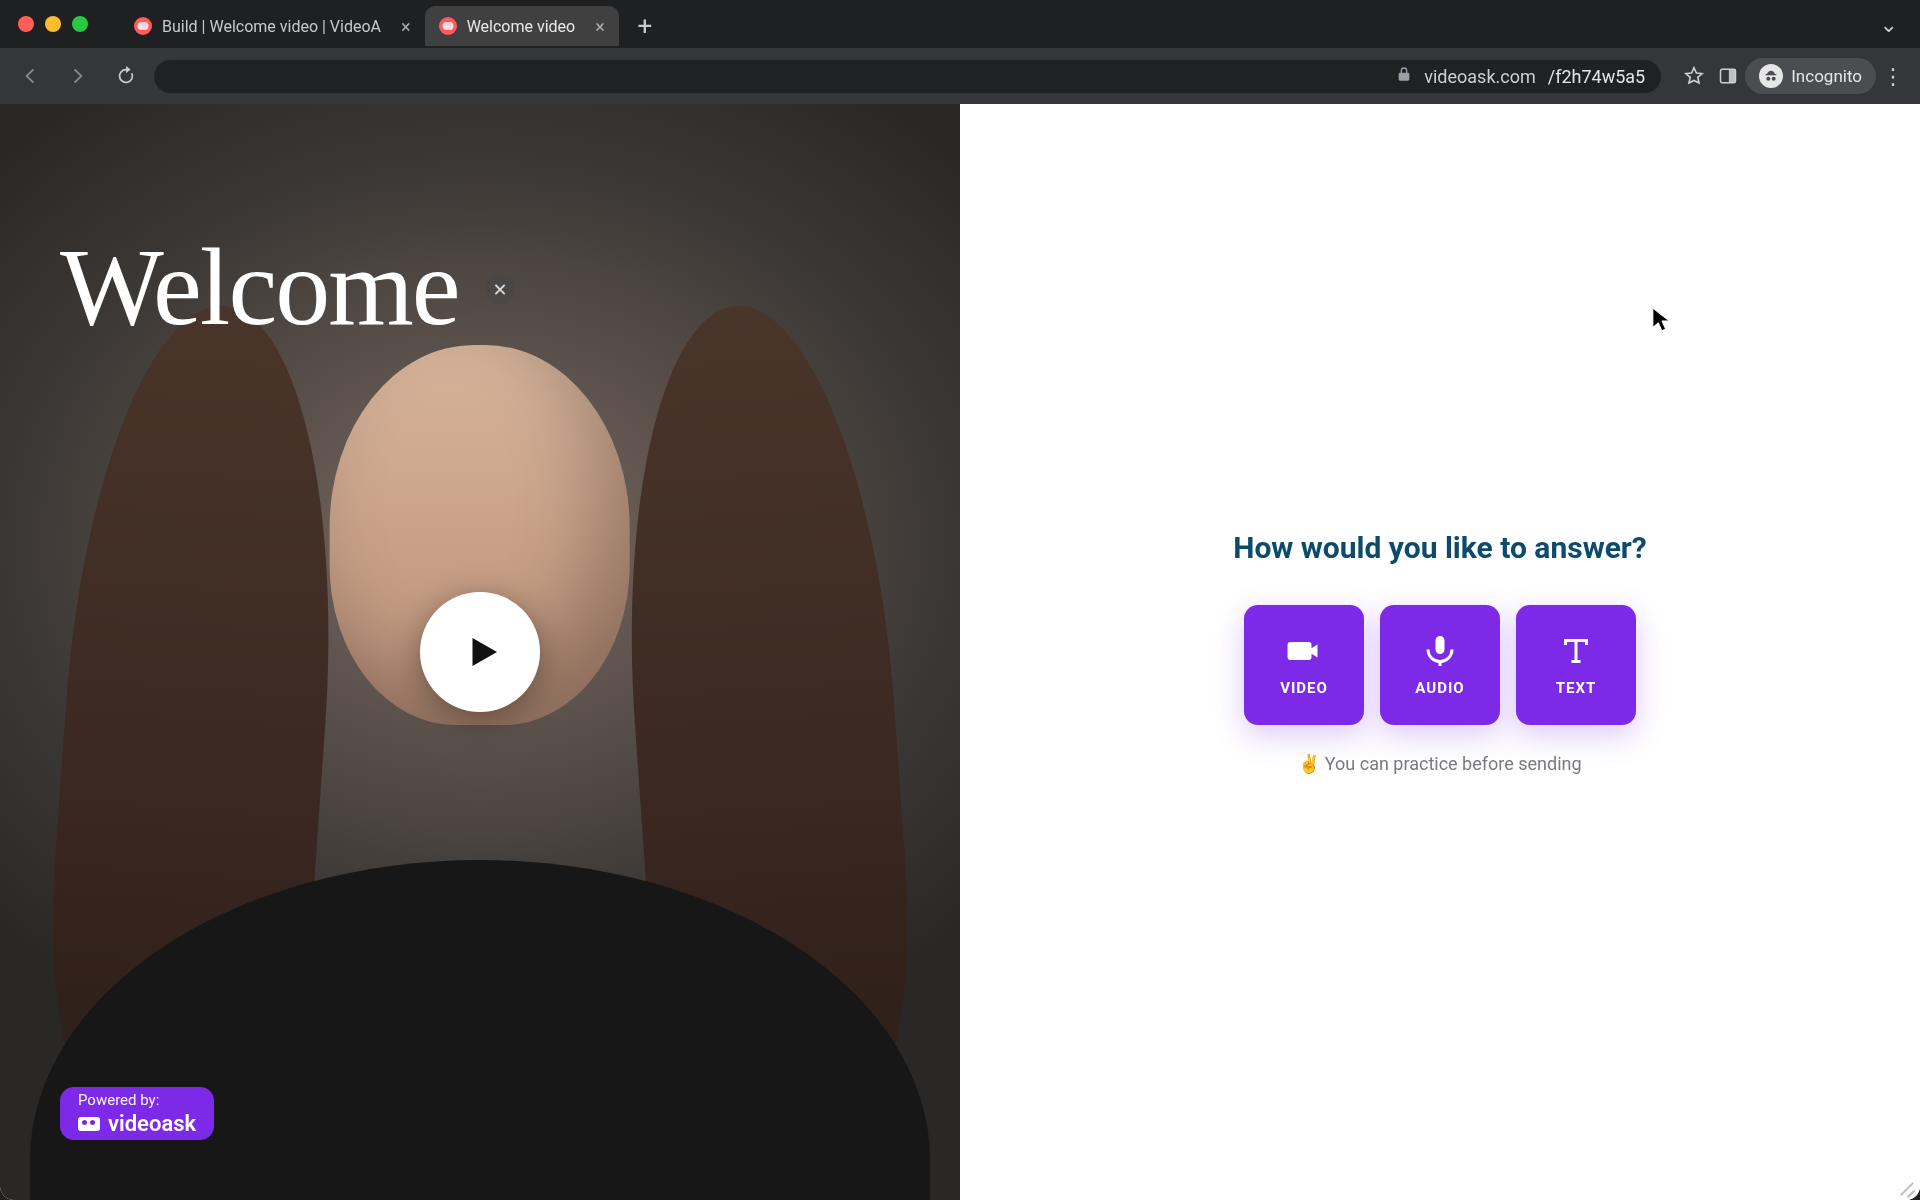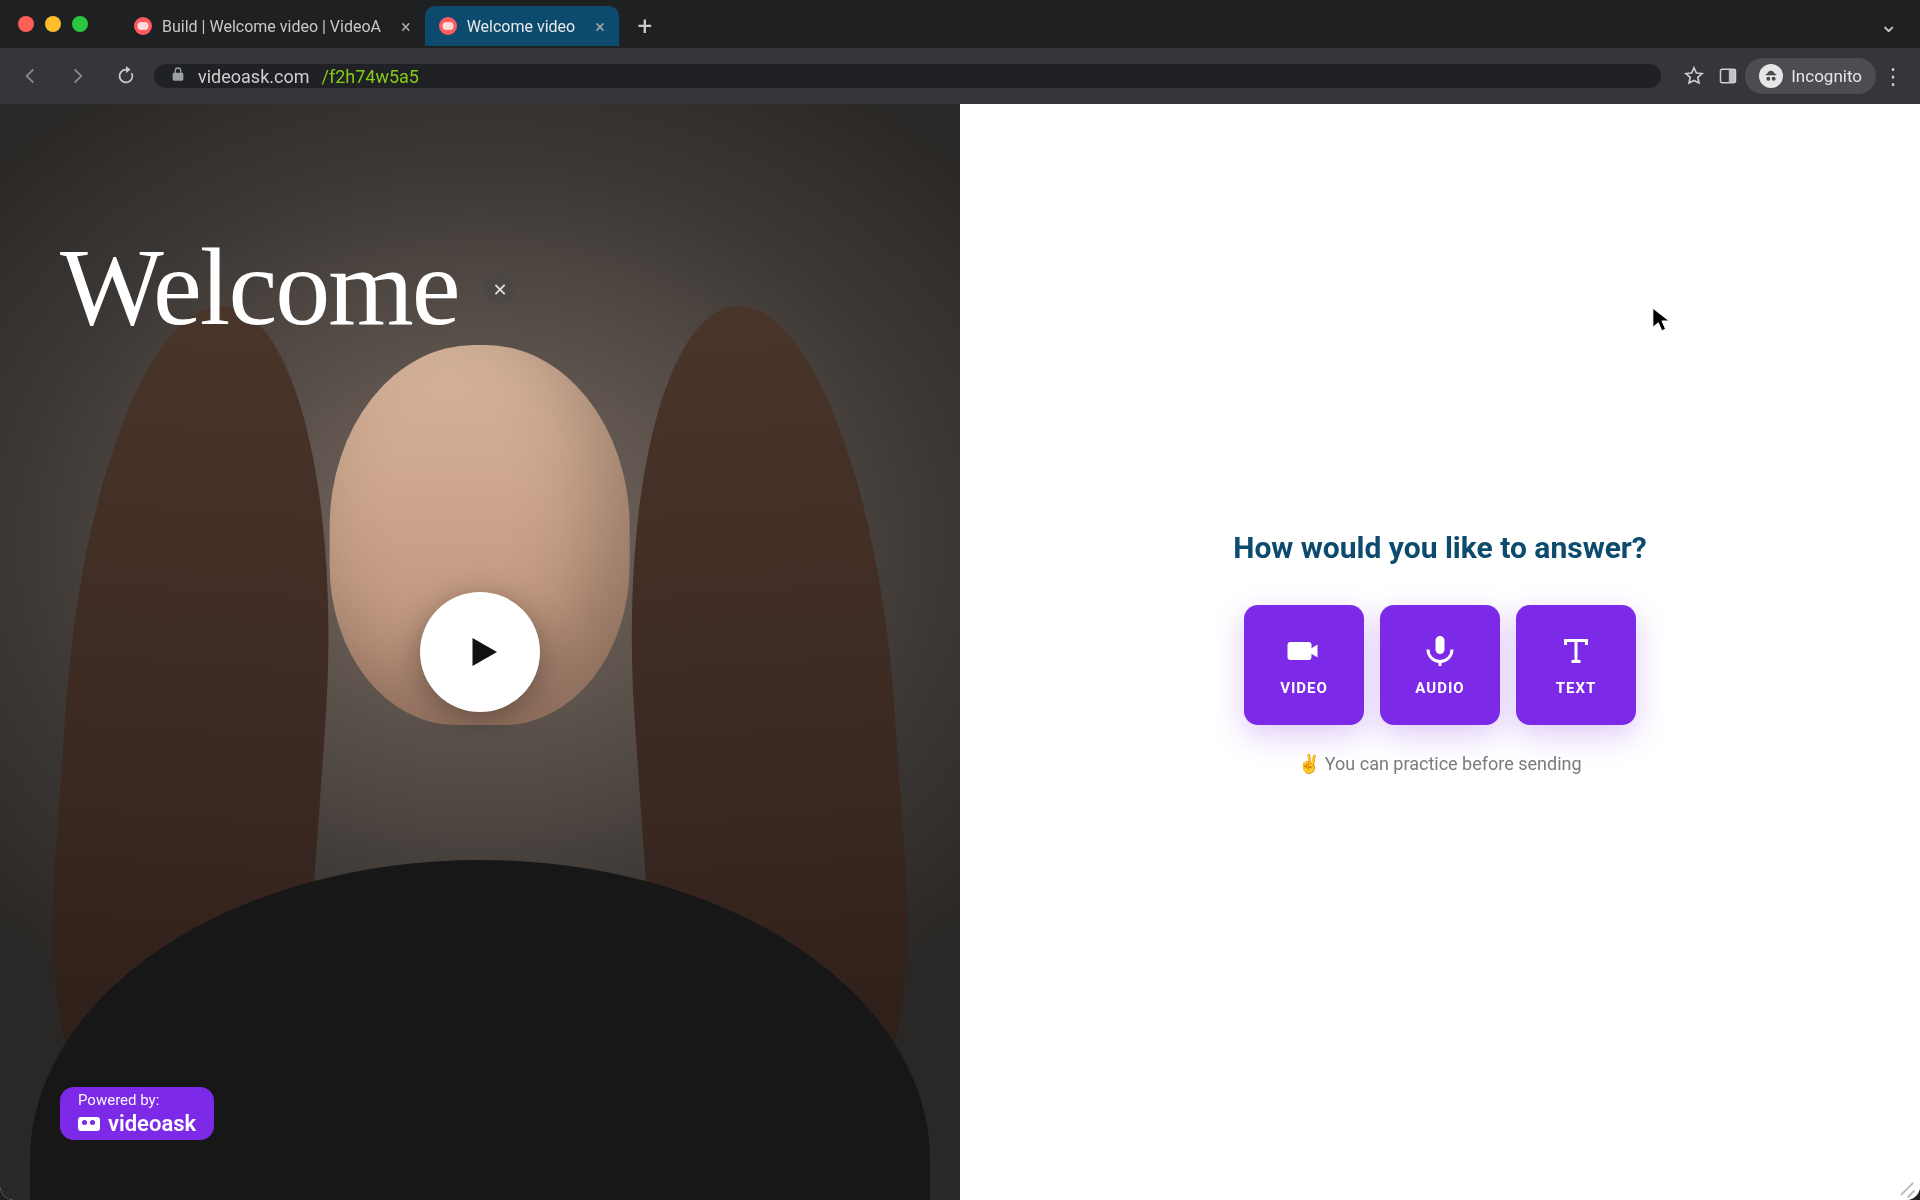--- a/index.html
+++ b/index.html
@@ -8,35 +8,35 @@
   
   .window-controls { position: absolute; top: 16px; left: 18px; display: flex; gap: 11px; z-index: 50; }
   .mac-dot { width: 16px; height: 16px; border-radius: 50%; }
   .mac-red { background: #ff5f57; }
   .mac-yellow { background: #febc2e; }
   .mac-green { background: #28c840; }
 
   
   .tabstrip { position: absolute; top: 0; left: 0; right: 0; height: 52px; background: #1f2022; display: flex; align-items: center; padding-left: 120px; }
   .tab { height: 40px; display: flex; align-items: center; padding: 0 14px; gap: 10px; color: #c9c9c9; font-size: 16px; border-radius: 10px 10px 0 0; position: relative; }
-  .tab.active { background: #0c4a6e; color: #e8e8e8; }
+  .tab.active { background: #404040; color: #e8e8e8; }
   .tab .favicon { width: 18px; height: 18px; border-radius: 50%; background: #ff5a5f; display:flex; align-items:center; justify-content:center; }
   .tab .favicon::after { content:""; width:8px; height:8px; background:rgba(255,255,255,0.8); border-radius:50%; box-shadow: 3px 0 0 rgba(255,255,255,0.8); transform:translateX(-1.5px);}
   .tab .tab-title { max-width: 220px; overflow: hidden; text-overflow: ellipsis; white-space: nowrap; }
   .tab .tab-close { color: #a6a6a6; font-size: 18px; margin-left: 10px; cursor: pointer; }
   .newtab { width: 32px; height: 32px; margin-left: 10px; border-radius: 50%; color: #c9c9c9; display:flex;align-items:center;justify-content:center;font-size:26px; cursor:pointer; }
   .tab-caret { position: absolute; right: 22px; top: 12px; color: #c9c9c9; font-size: 22px; }
 
   
   .toolbar { position: absolute; top: 48px; left: 0; right: 0; height: 56px; background: #35363a; display: flex; align-items: center; padding: 0 10px; gap: 8px; }
   .nav-btn { width: 40px; height: 40px; display:flex;align-items:center;justify-content:center; color: #8a8a8a; border-radius: 50%; }
   .nav-btn.enabled { color: #c9c9c9; cursor:pointer; }
-  .addr { flex: 1; height: 24px; background: #202124; border-radius: 20px; display:flex; align-items:center; padding: 0 16px; color: #cfcfcf; font-size: 18px; gap: 12px; }
+  .addr { flex: 1; height: 33px; background: #202124; border-radius: 20px; display:flex; align-items:center; padding: 0 16px; color: #cfcfcf; font-size: 18px; gap: 12px; justify-content: flex-end; }
   .addr .lock { color: #9aa0a6; font-size: 16px; }
-  .addr .url-dim { color: #84cc16; }
+  .addr .url-dim { color: #e5e5e5; }
   .right-icons { display:flex; align-items:center; margin-left: 8px; color:#cfcfcf; }
   .icon-btn { width: 34px; height: 34px; display:flex;align-items:center;justify-content:center; }
   .incognito-pill { display:flex; align-items:center; gap:8px; background:#4c4d51; color:#e6e6e6; padding: 6px 14px; border-radius: 20px; font-size: 17px; }
   .incog-avatar { width:24px; height:24px; border-radius:50%; background:#e6e6e6; display:flex;align-items:center;justify-content:center; }
   .incog-avatar svg { width:16px; height:16px; fill:#4c4d51; }
   .kebab { font-size: 22px; color:#cfcfcf; }
 
   
   .viewport { position:absolute; top:104px; left:0; right:0; bottom:0; background:#fff; display:flex; overflow:hidden; border-bottom-left-radius: 14px; border-bottom-right-radius: 14px;}
   .left-pane { flex: 0 0 50%; position:relative; overflow:hidden; }

